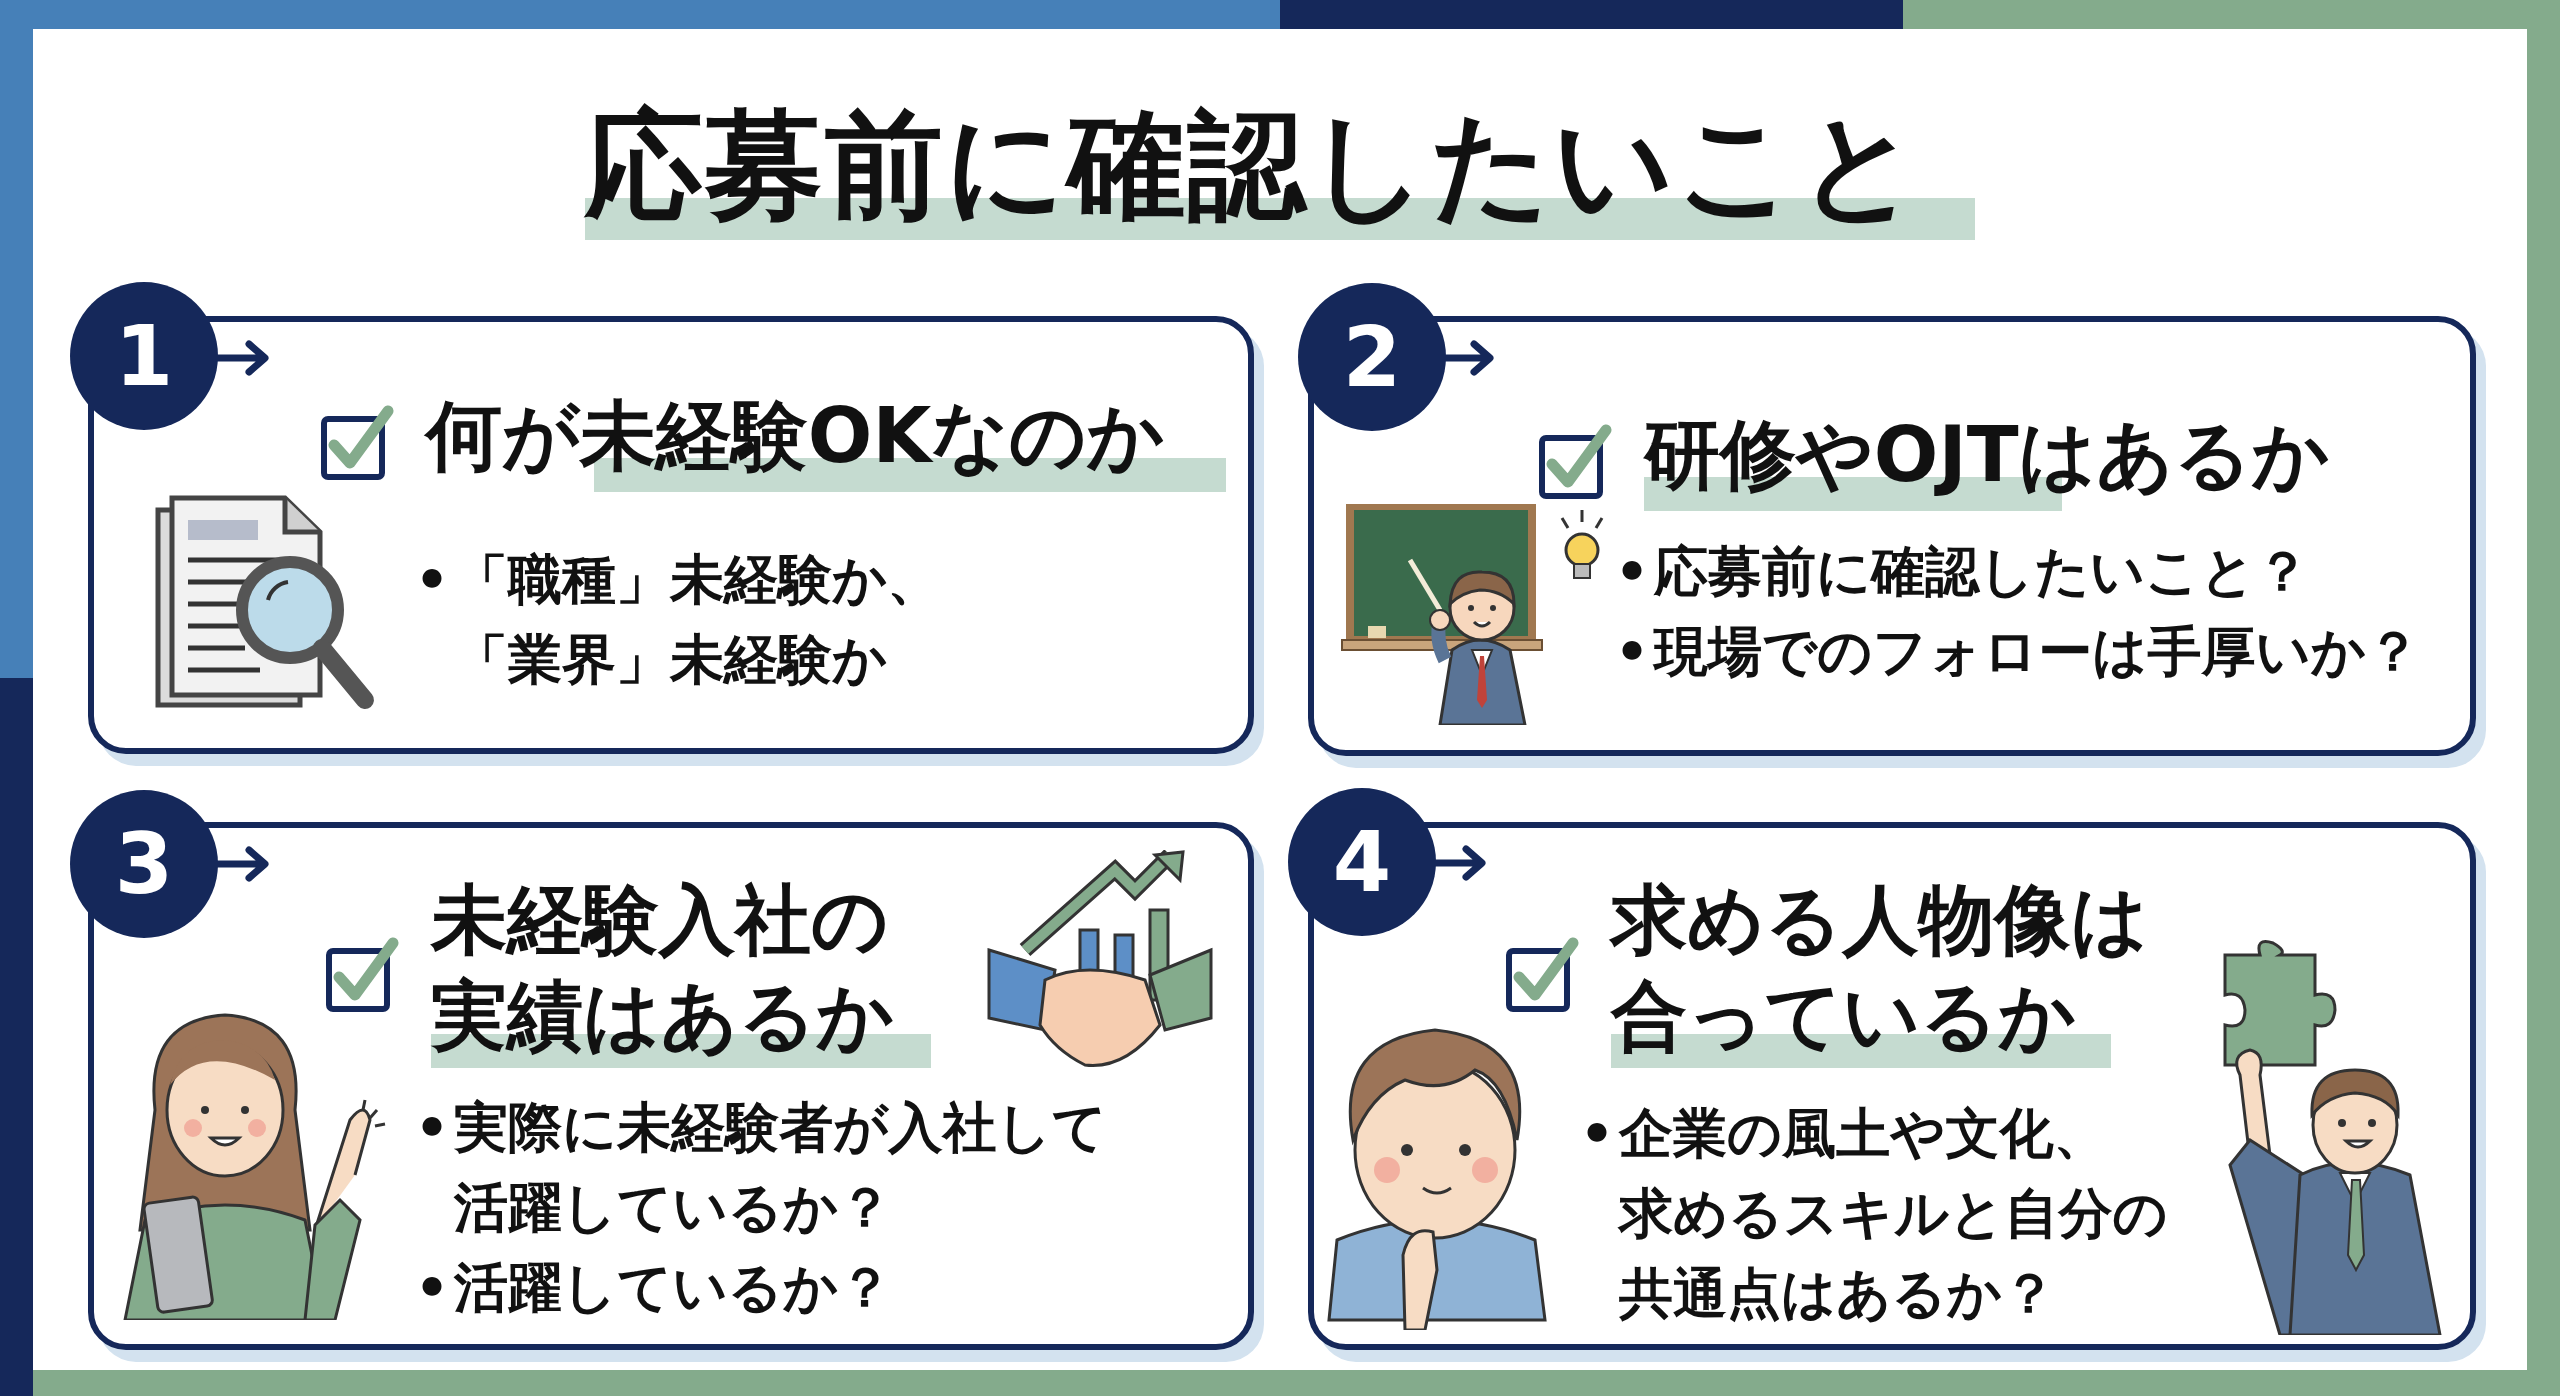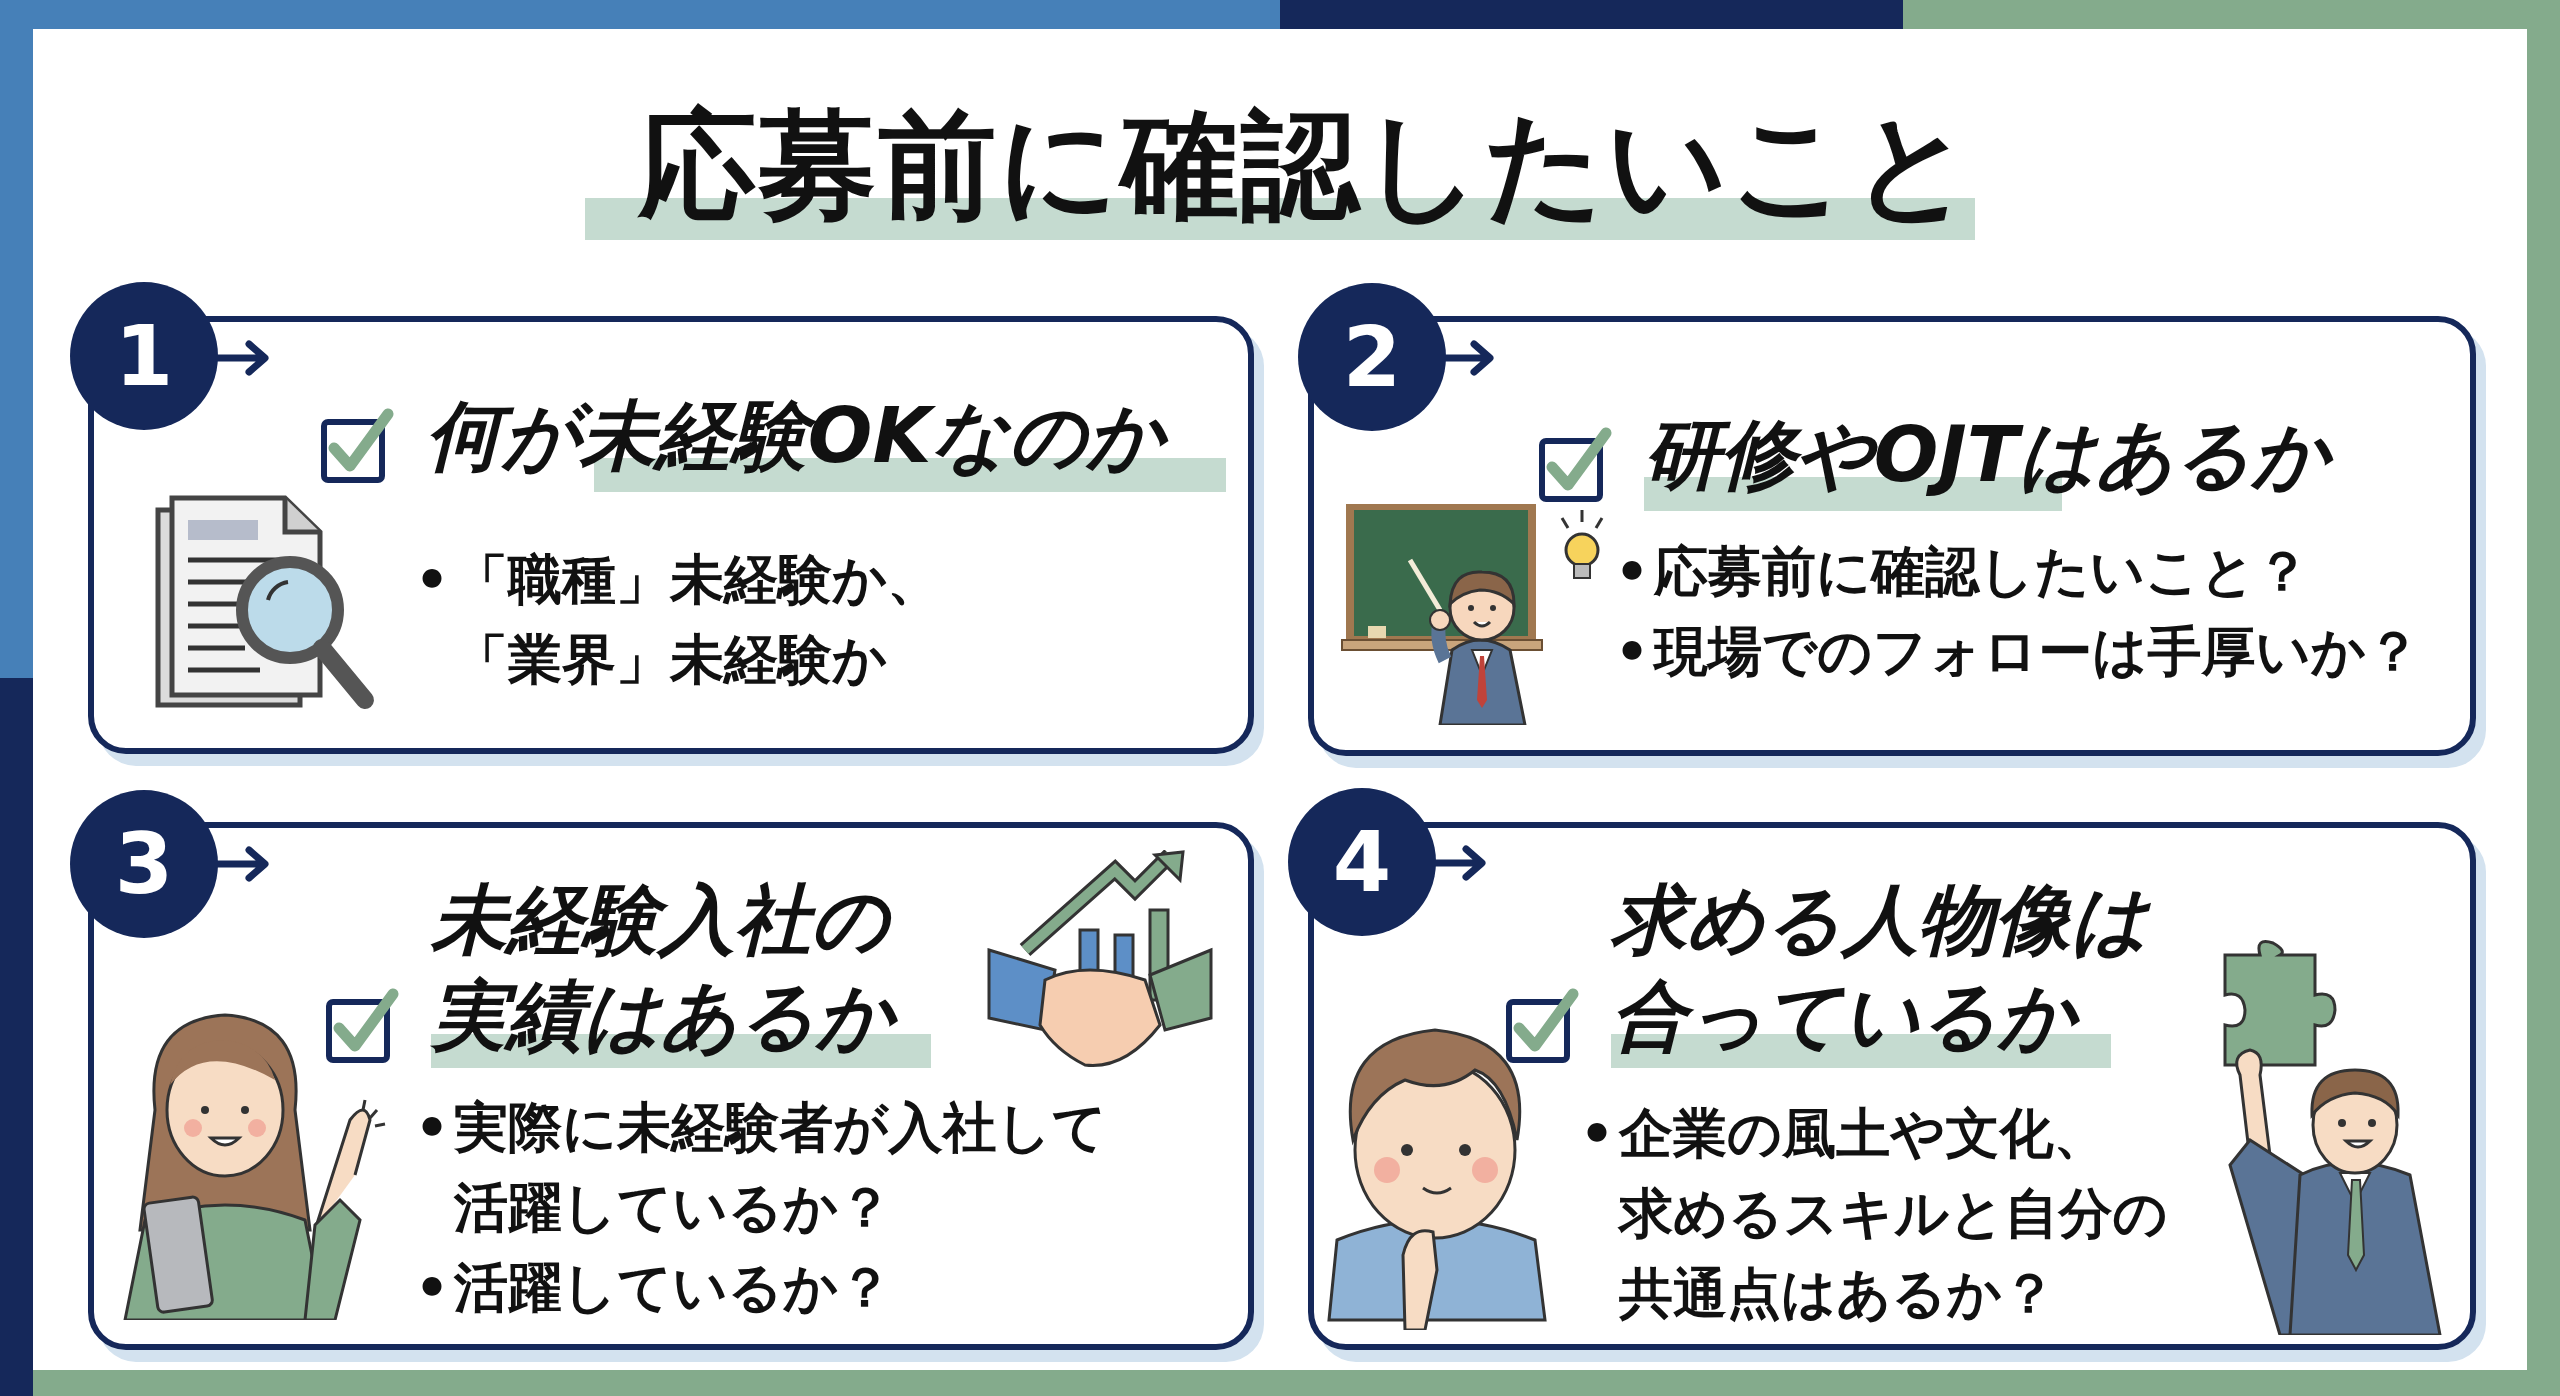--- a/index.html
+++ b/index.html
@@ -2,28 +2,28 @@
 <html><head>
 <meta charset="utf-8">
 <style>
   html, body { margin:0; padding:0; }
   body { width:2560px; height:1396px; position:relative; overflow:hidden; background:#ffffff;
          font-family:"DejaVu Sans","Liberation Sans",sans-serif; }
   .band { position:absolute; }
   .frame { position:absolute; left:33px; top:29px; width:2494px; height:1341px; background:#ffffff; }
   .title-wrap { position:absolute; left:585px; top:90px; width:1390px; height:150px; }
   .title-hl { position:absolute; left:0; top:108px; width:1390px; height:42px; background:#c5dbd0; }
-  .title { position:absolute; left:0; top:0; width:1390px; text-align:right; font-size:118px; font-weight:bold;
+  .title { position:absolute; left:0; top:0; width:1390px; text-align:left; font-size:118px; font-weight:bold;
            color:#111; line-height:150px; letter-spacing:2px; white-space:nowrap; }
   .card { position:absolute; border:6px solid #15285a; border-radius:38px; background:#fff;
           box-shadow:10px 12px 0 #d3e2ef; box-sizing:border-box; }
   .num { position:absolute; width:148px; height:148px; border-radius:50%; background:#15285a; color:#fff;
          font-size:84px; font-weight:bold; display:flex; align-items:center; justify-content:center; z-index:3; }
   .arrow { position:absolute; width:60px; height:40px; z-index:3; }
-  .head { position:absolute; display:flex; align-items:flex-end; z-index:2;font-style:italic; }
+  .head { position:absolute; display:flex; align-items:center; z-index:2; }
   .check { width:76px; height:76px; flex:none; margin-right:30px; margin-top:14px; }
   .htext { position:relative; font-size:76px; font-weight:bold; color:#111; line-height:96px; white-space:nowrap; }
   .hl { position:absolute; background:#c5dbd0; height:34px; z-index:-1; }
   .bullets { position:absolute; font-size:54px; font-weight:bold; color:#111; line-height:80px; z-index:2; }
   .bullets .li { display:flex; }
   .bullets .dot { width:44px; flex:none; text-align:center; }
   .illus { position:absolute; z-index:1; }
 </style>
 </head>
 <body>

